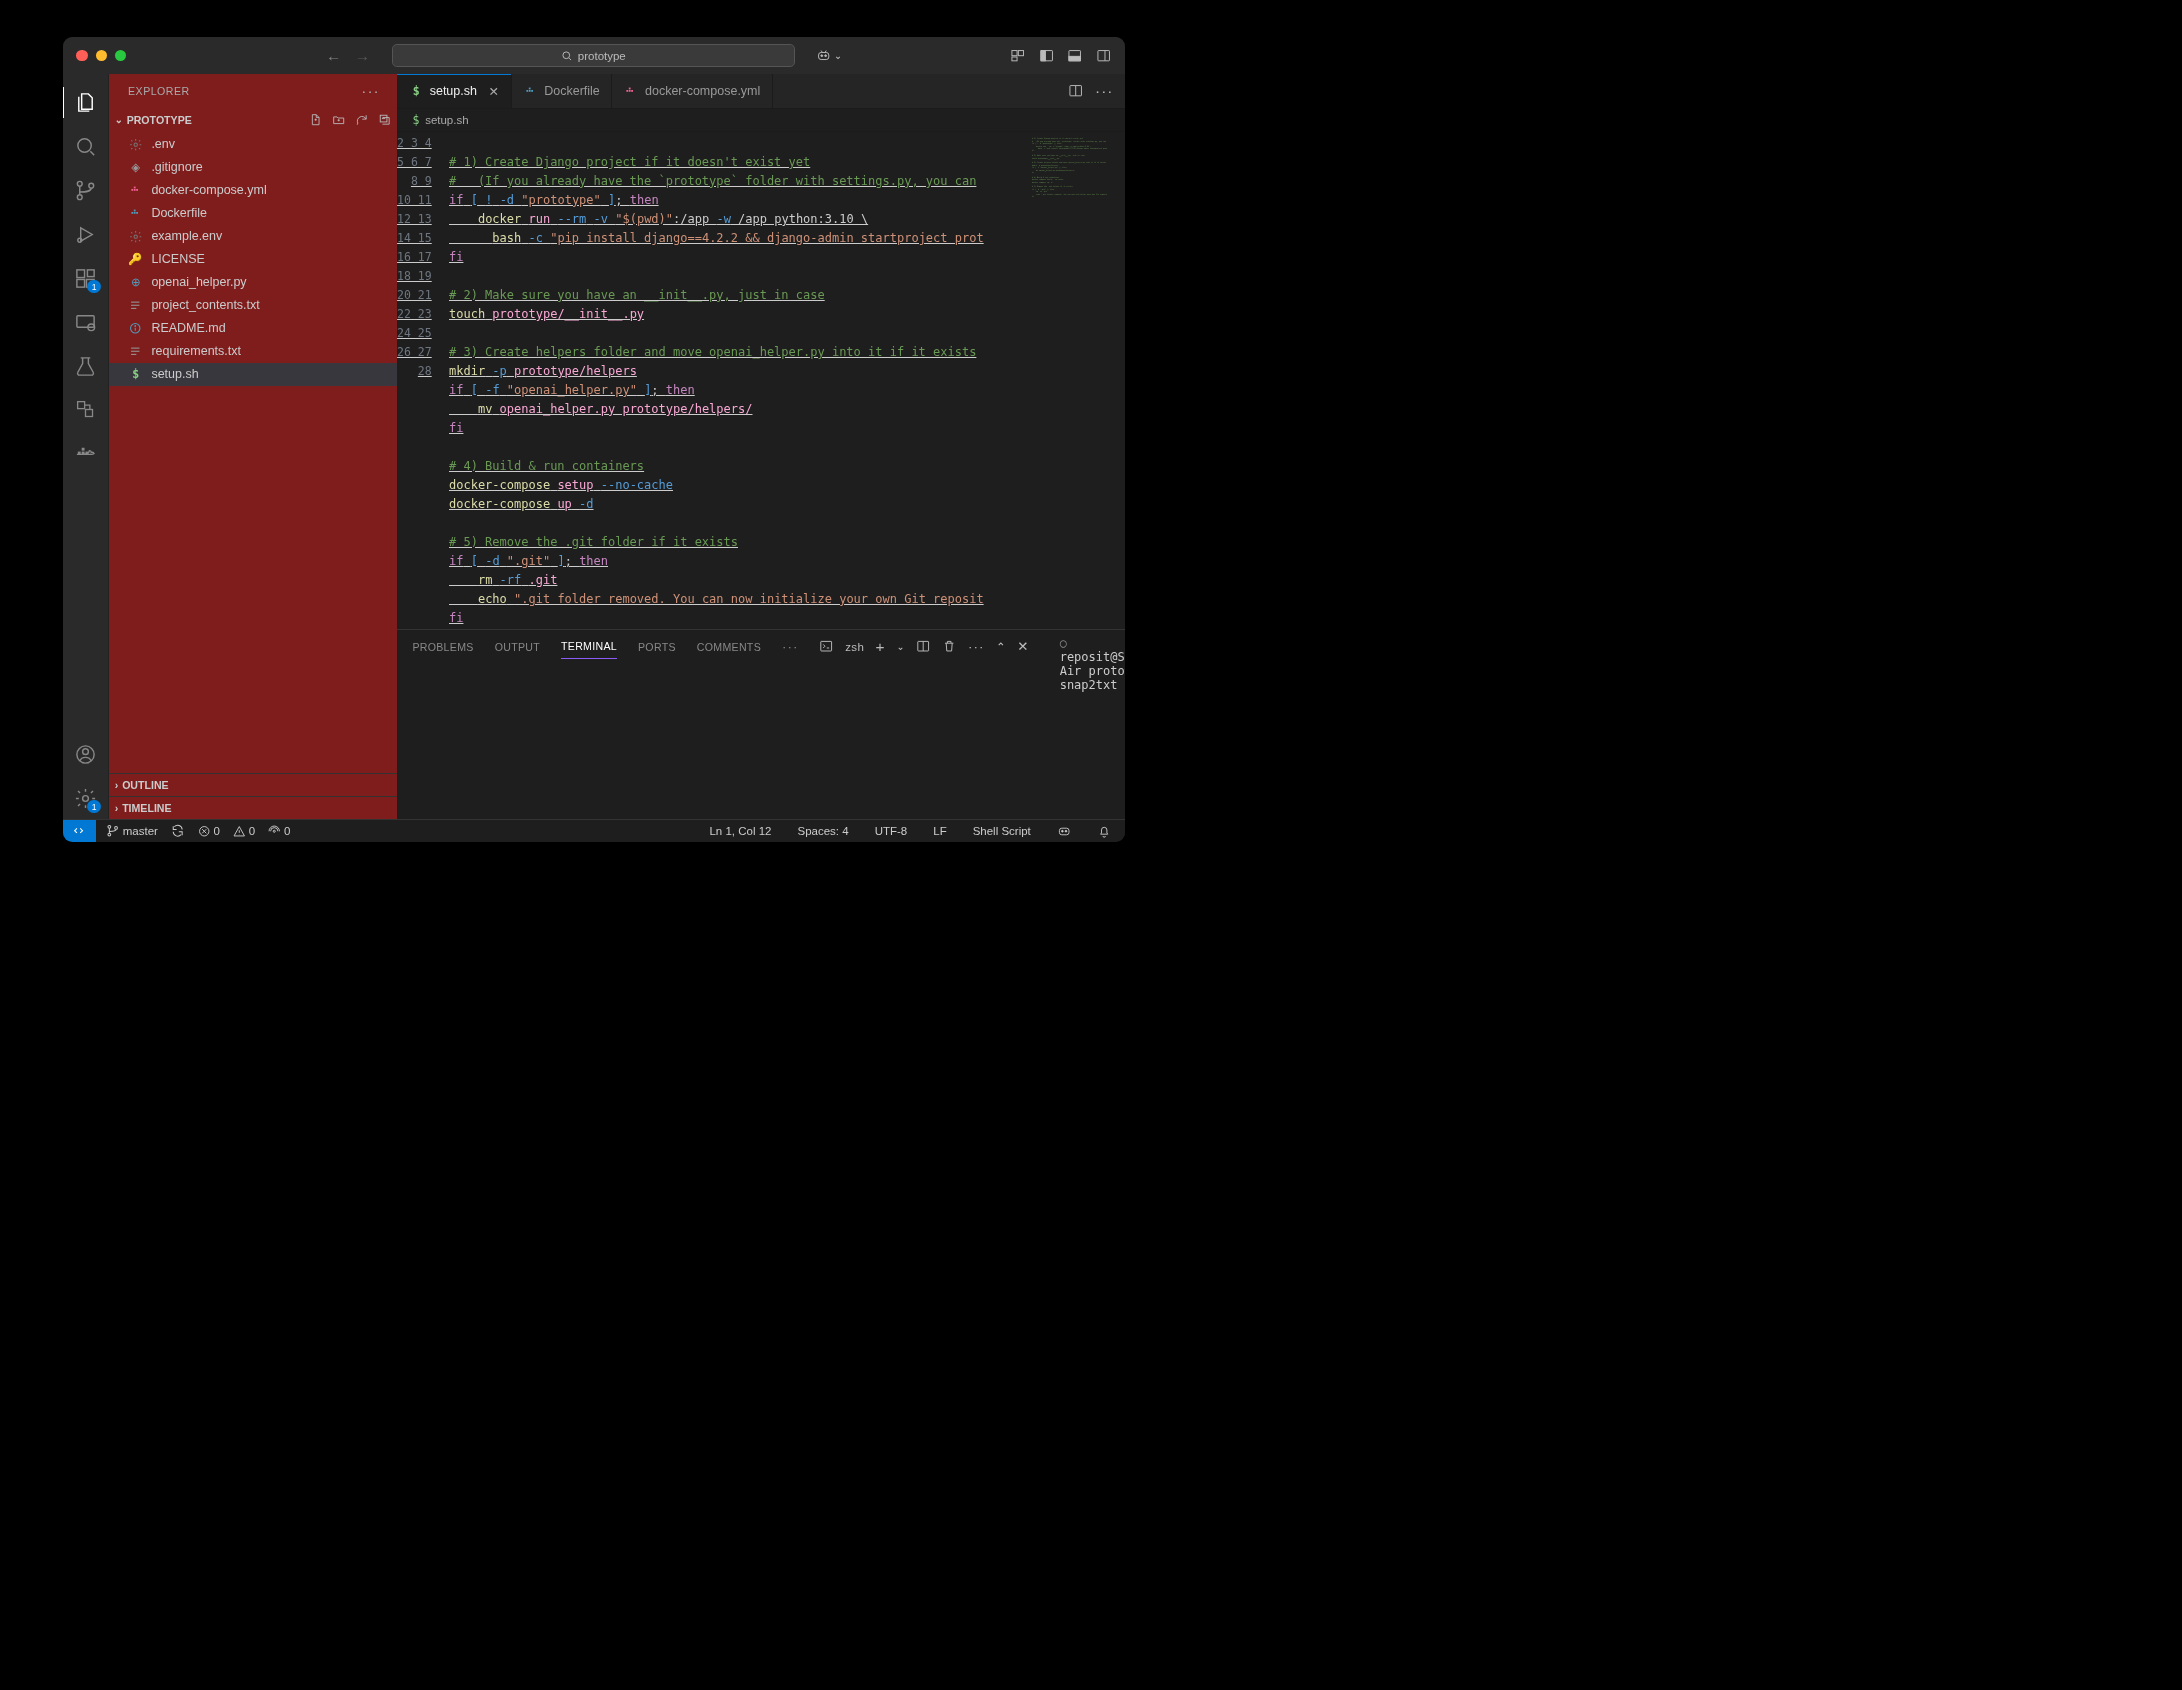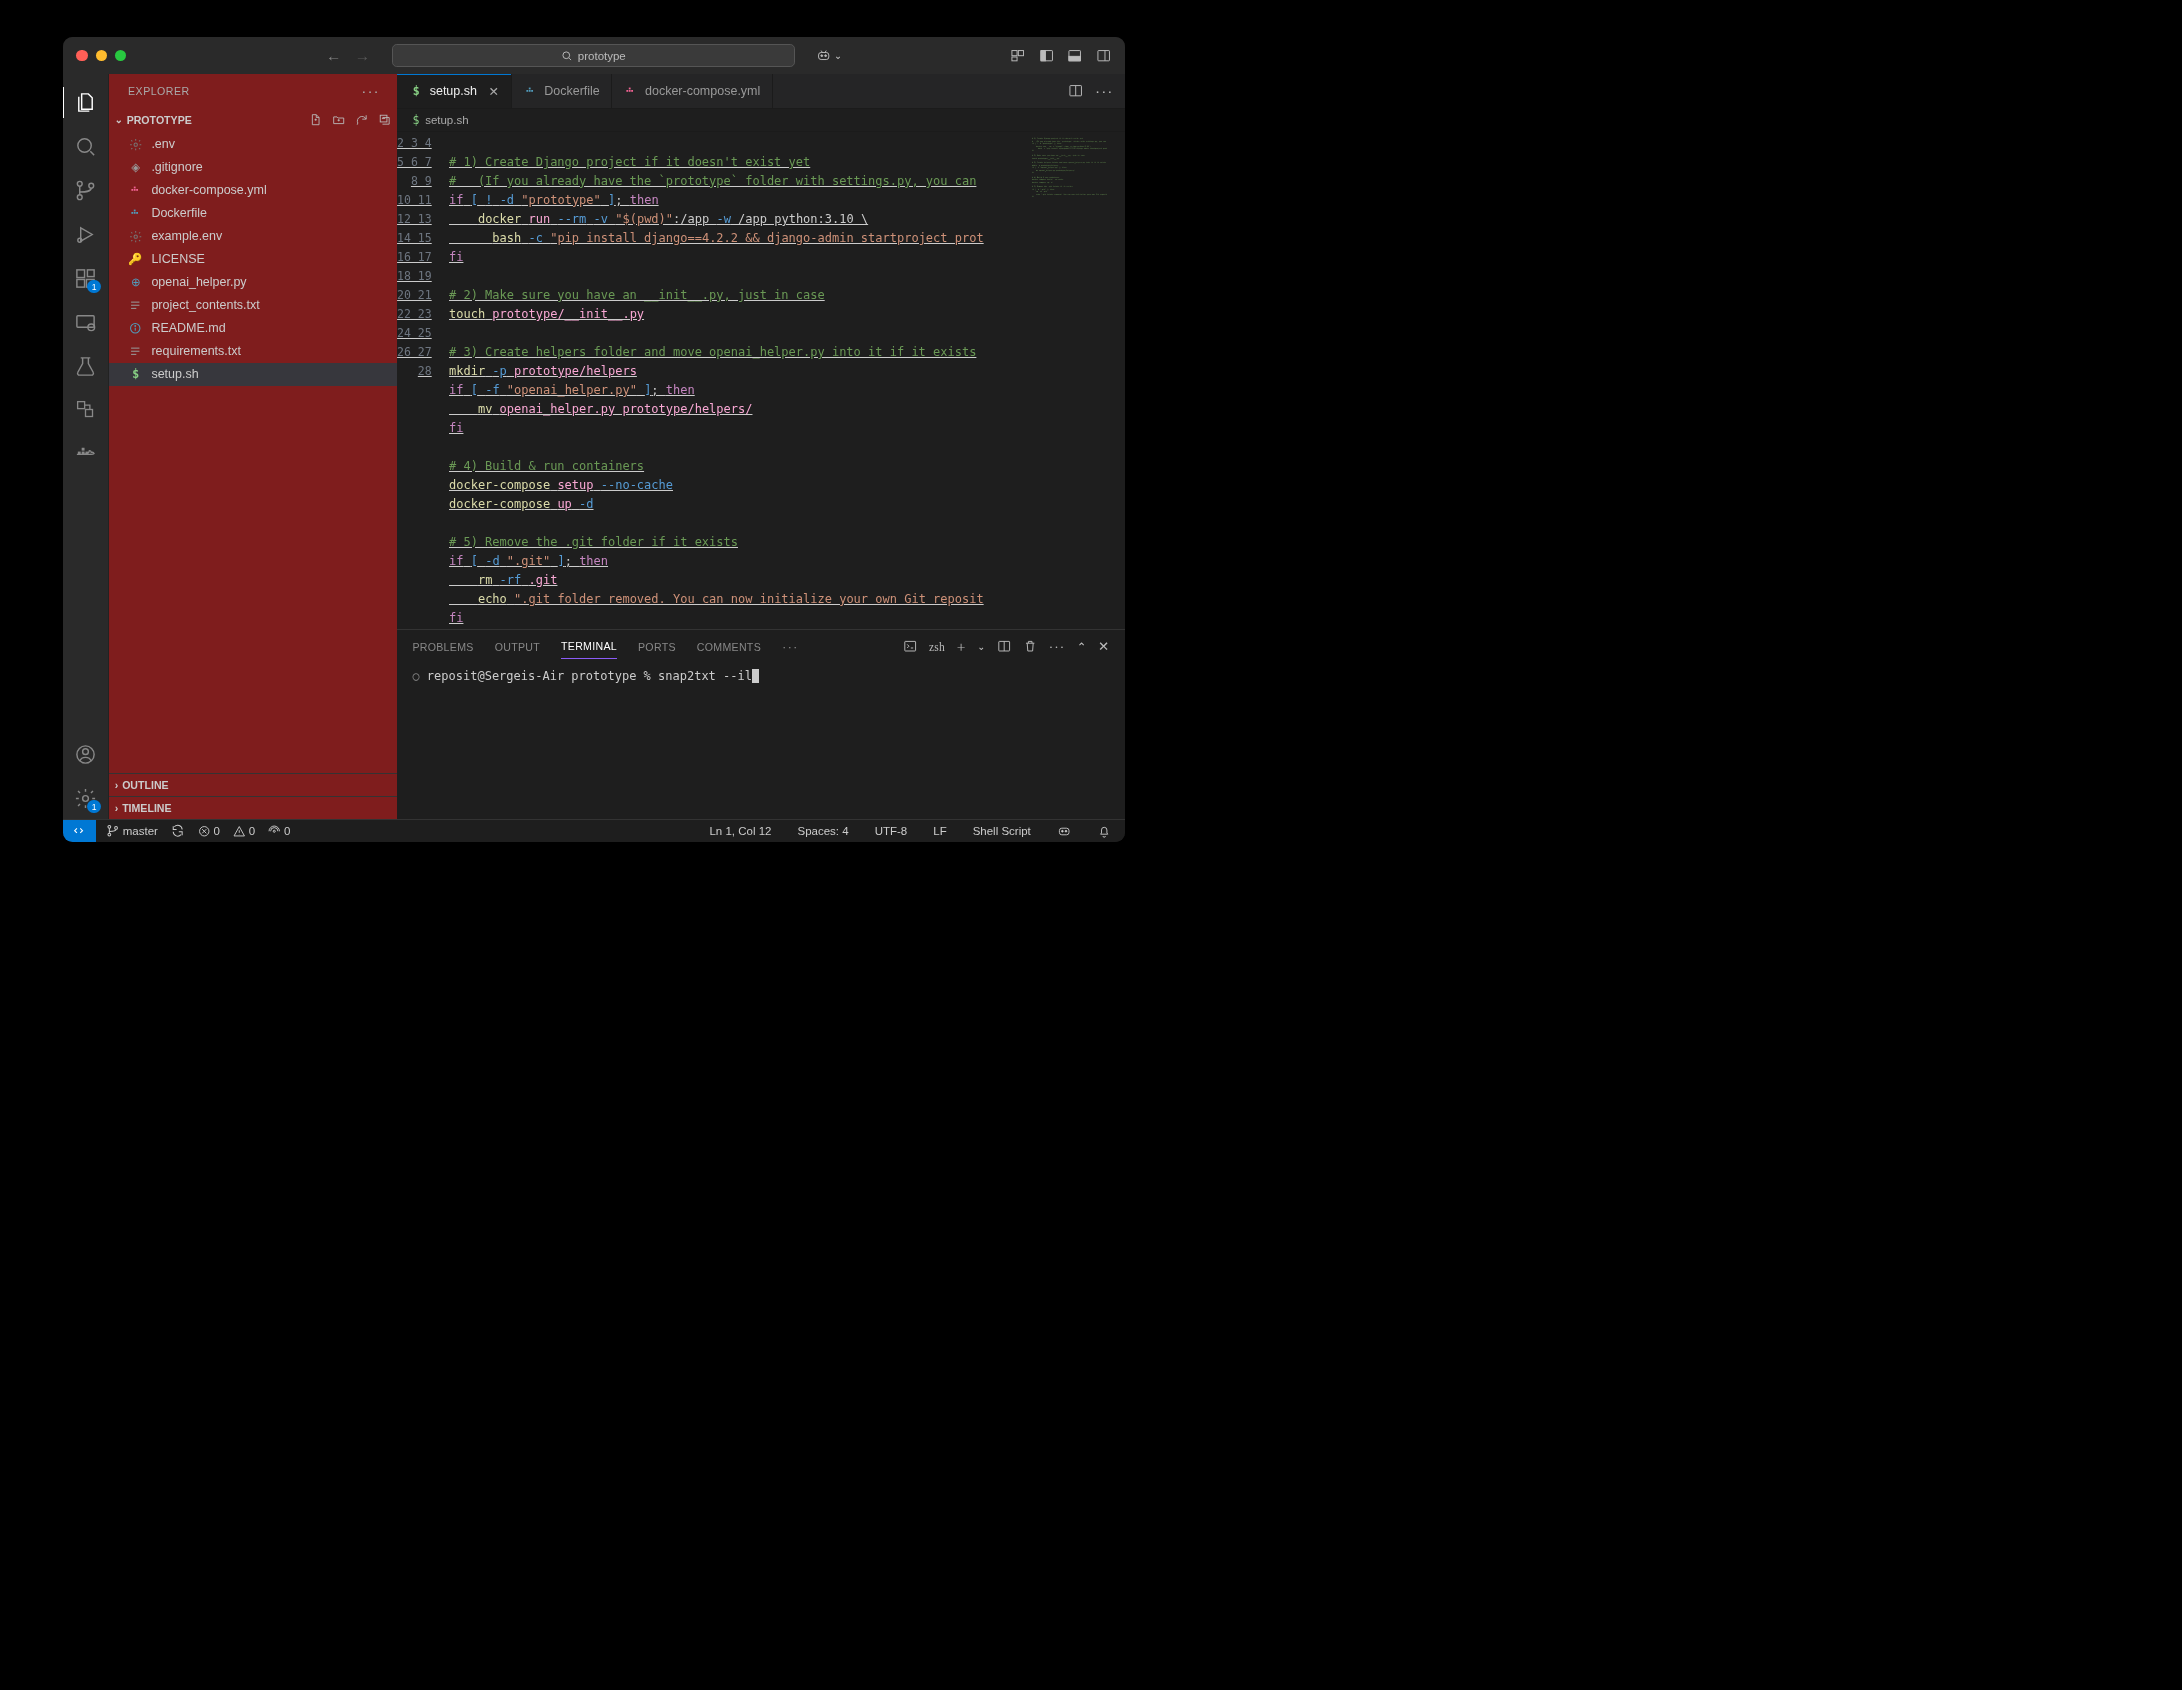--- a/index.html
+++ b/index.html
@@ -246,40 +246,39 @@
 .c-bl { color:#569cd6; } 
 .c-fn { color:#dcdcaa; } 
 .c-st { color:#ce9178; } 
 .c-va { color:#f9a8d4; } 
 
 
 .panel {
   height: 190px;
   border-top:1px solid #333;
   display:flex;
-  flex-direction:column;
   background:#1e1e1e;
 }
 .panel-tabs {
   height: 33px;
   display:flex;
   align-items:center;
   gap: 21px;
   padding: 0 15.4px;
   color:#888;
   font-size:10.6px;
   letter-spacing:0.3px;
 }
 .panel-tab.active {
   color:#fff;
   border-bottom:1px solid #8b5cf6;
   padding-bottom:5.8px;
   margin-top:5.8px;
 }
-.panel-actions { margin-left:auto; display:flex; gap:11.5px; align-items:center; color:#bbb;font-family:Liberation Serif, serif; }
+.panel-actions { margin-left:auto; display:flex; gap:11.5px; align-items:center; color:#bbb; }
 .panel-body {
   flex:1;
   font-family:"Menlo","Consolas",monospace;
   font-size:12px;
   padding: 5.8px 15.4px;
   color:#ccc;
 }
 .term-cursor {
   display:inline-block;
   width:6.7px; height:14.4px;

